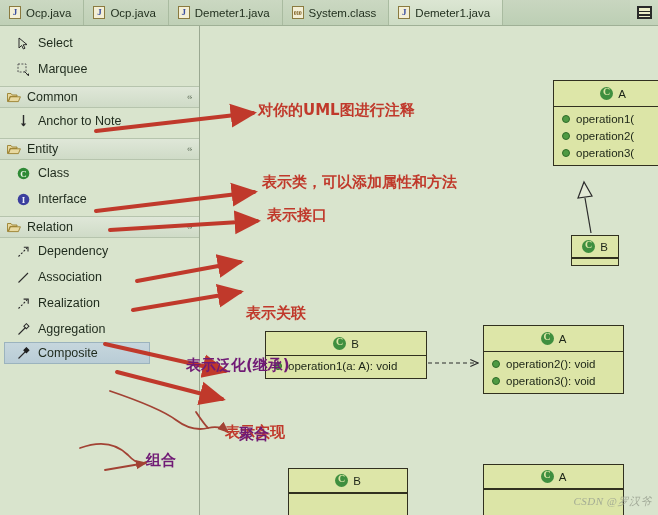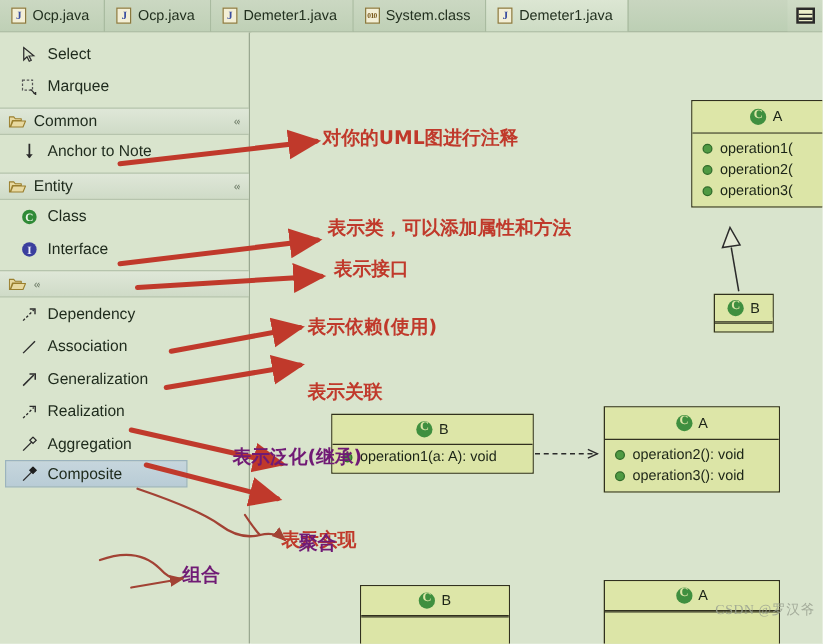--- a/index.html
+++ b/index.html
@@ -140,25 +140,26 @@
     position: absolute;
     color: #c0392b;
     font-family: "DejaVu Sans", sans-serif;
     font-size: 15px;
     white-space: nowrap;
     font-weight: 600;
   }
   .anno.dark { color: #701a75; }
 
   #watermark {
-    position: absolute; right: 6px; bottom: 20px;
+    position: absolute; right: 6px; bottom: 6px;
     font-size: 11px; color: #9aa291;
     font-family: "Liberation Serif", serif;
     letter-spacing: 0.5px;
     opacity: .85;
+    font-style: italic;
   }
 </style>
 </head>
 <body>
 
 <div id="app">
 
   <div id="tabbar">
     <div class="tab">
       <span class="tab-icon">J</span>
@@ -257,20 +258,21 @@
       </span>
       <span>Interface</span>
     </div>
 
     <div class="pal-group" style="margin-top:4px;">
       <span class="ico">
         <svg width="14" height="11" viewBox="0 0 14 11">
             <path d="M0.5 9.5 L0.5 1.5 L4 1.5 L5.2 3 L10 3 L10 4.4 L3 4.4 L1.2 9.5 Z M3.4 4.8 L13.4 4.8 L11.4 9.6 L1.4 9.6 Z" fill="#e8d9a0" stroke="#9a7f2e" stroke-width="0.9" stroke-linejoin="round"></path>
           </svg>
       </span>
+      <span class="grp-label">Relation</span>
       <span class="collapse-ico">«·</span>
     </div>
 
     <div class="pal-item">
       <span class="ico">
         <svg width="13" height="13" viewBox="0 0 13 13">
           <path d="M1.5 11.5 L10 3" stroke="#2b2b2b" stroke-width="1.1" stroke-dasharray="2,1.6"></path>
           <path d="M6.8 2.2 L11 2.2 L11 6.4" fill="none" stroke="#2b2b2b" stroke-width="1.1"></path>
         </svg>
       </span>
@@ -279,29 +281,20 @@
 
     <div class="pal-item">
       <span class="ico">
         <svg width="13" height="13" viewBox="0 0 13 13">
           <path d="M1.5 11.5 L11 2" stroke="#2b2b2b" stroke-width="1.1"></path>
         </svg>
       </span>
       <span>Association</span>
     </div>
 
-    <div class="pal-item">
-      <span class="ico">
-        <svg width="13" height="13" viewBox="0 0 13 13">
-          <path d="M1.5 11.5 L10 3" stroke="#2b2b2b" stroke-width="1.2"></path>
-          <path d="M6.6 2.1 L11.2 2.1 L11.2 6.7" fill="none" stroke="#2b2b2b" stroke-width="1.2"></path>
-        </svg>
-      </span>
-      <span>Generalization</span>
-    </div>
 
     <div class="pal-item">
       <span class="ico">
         <svg width="13" height="13" viewBox="0 0 13 13">
           <path d="M1.5 11.5 L10 3" stroke="#2b2b2b" stroke-width="1.1" stroke-dasharray="2,1.6"></path>
           <path d="M6.6 2.1 L11.2 2.1 L11.2 6.7" fill="none" stroke="#2b2b2b" stroke-width="1.1"></path>
         </svg>
       </span>
       <span>Realization</span>
     </div>
@@ -450,21 +443,20 @@
       <path d="M105 470 L146 463" stroke="#a24234" stroke-width="1.8" fill="none" marker-end="url(#darkhead)"></path>
     </g>
   </svg>
 
   <div class="anno" style="left:258px; top:101px;">对你的UML图进行注释</div>
 
   <div class="anno" style="left:262px; top:173px;">表示类，可以添加属性和方法</div>
 
   <div class="anno" style="left:267px; top:206px;">表示接口</div>
 
-  <div class="anno" style="left:246px; top:252px;">表示依赖(使用)</div>
 
   <div class="anno" style="left:246px; top:284px;margin-top:20px;">表示关联</div>
 
   <div class="anno dark" style="left:186px; top:356px;">表示泛化(继承)</div>
 
   <div class="anno" style="left:225px; top:395px;margin-top:28px;">表示实现</div>
 
   <div class="anno dark" style="left:239px; top:425px;">聚合</div>
 
   <div class="anno dark" style="left:146px; top:451px;">组合</div>

